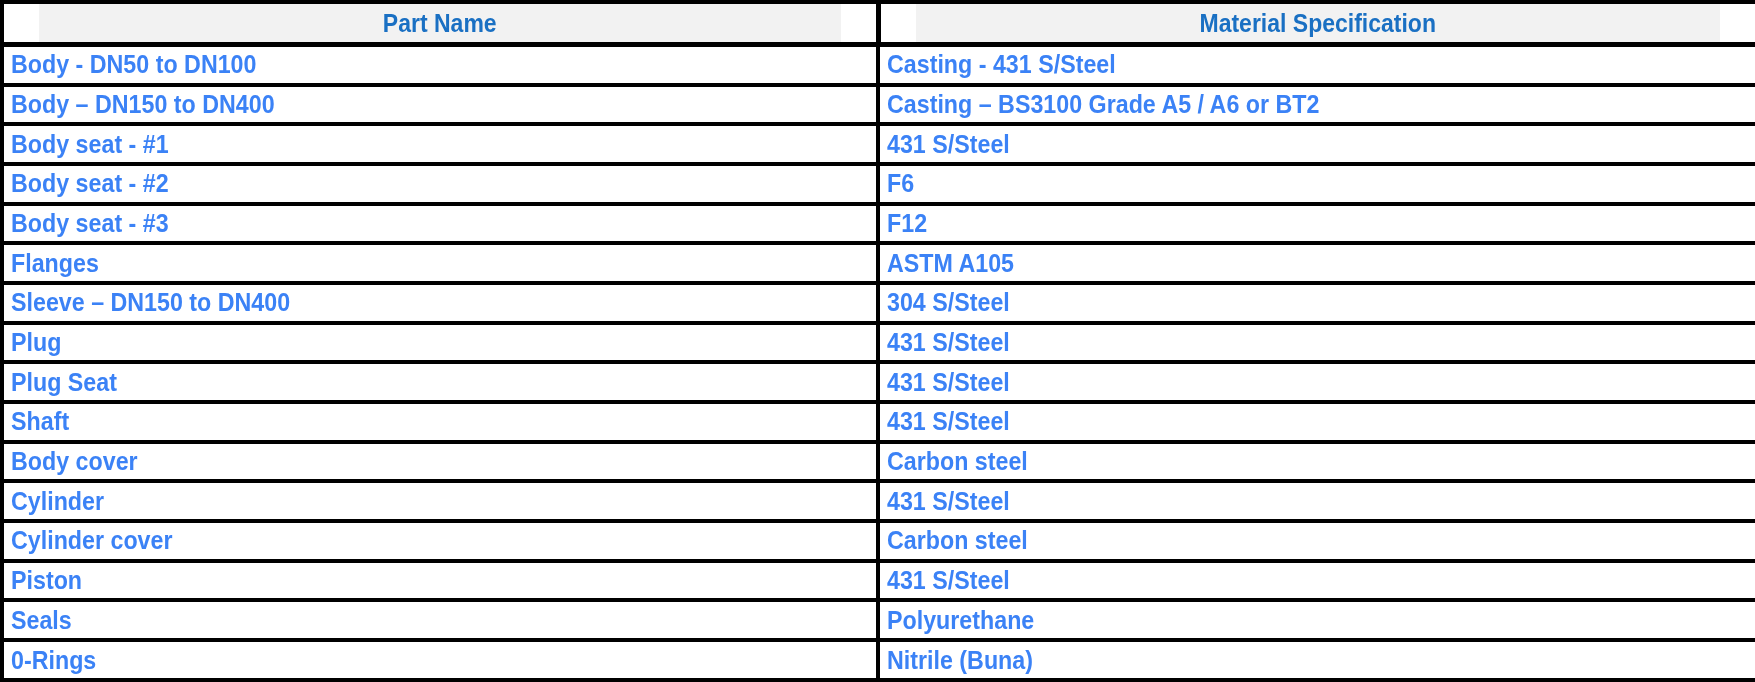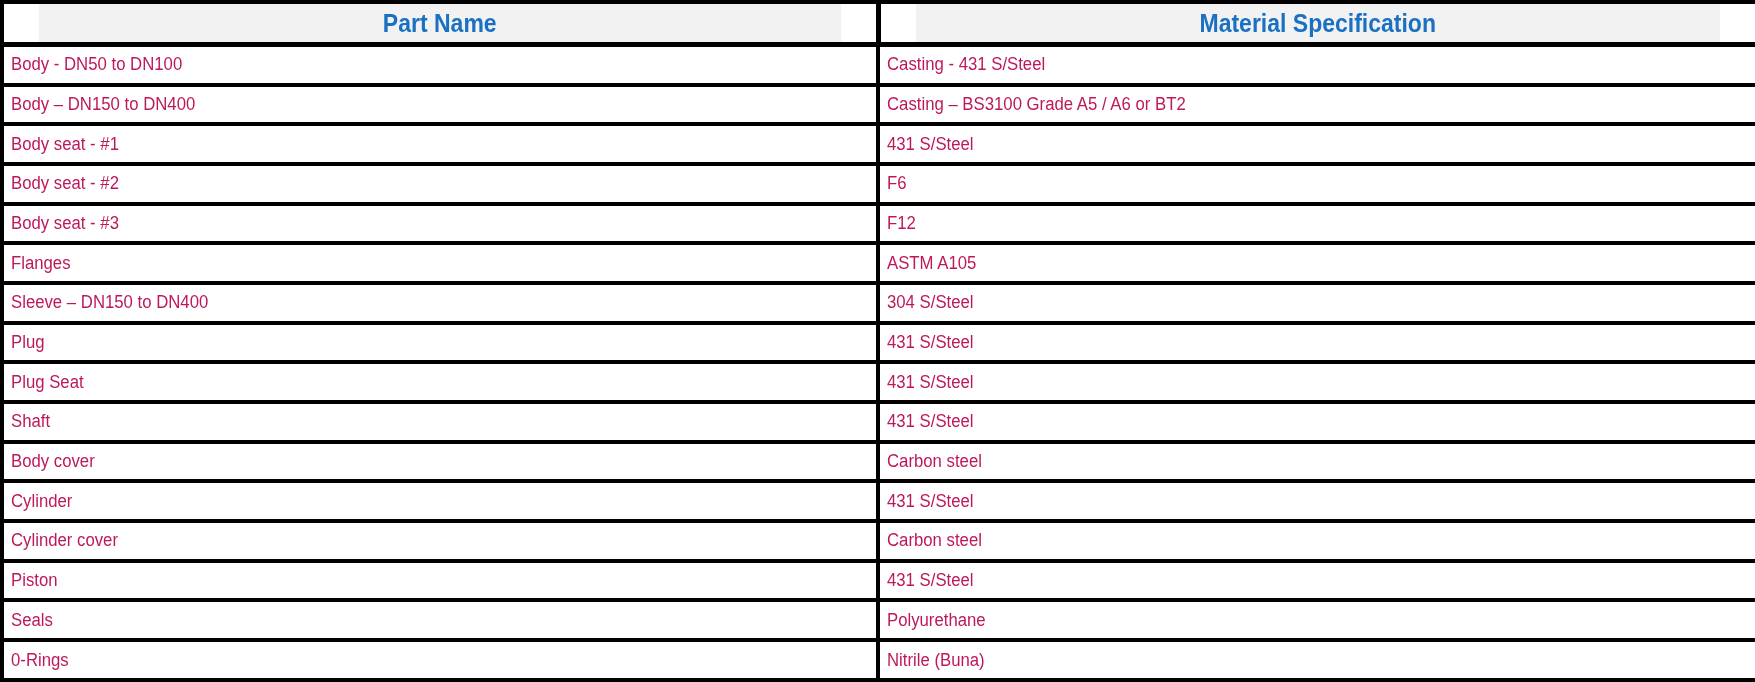--- a/index.html
+++ b/index.html
@@ -48,31 +48,31 @@
   thead th:last-child {
     border-right: none;
   }
 
   .hdr-inner {
     display: inline-block;
     transform: scaleX(1);
   }
 
   tbody td {
-    color: #be185d;
-    font-size: 18px;
+    color: #3b82f6;
+    font-size: 25px;
     height: 35px;
     line-height: 35px;
     padding: 0 0 0 7px;
     border-bottom: 4px solid #000000;
     border-right: 4px solid #000000;
     white-space: nowrap;
     overflow: hidden;
     vertical-align: middle;
-    font-weight: normal;
+    font-weight: bold;
   }
   tbody td:last-child {
     border-right: none;
   }
   tbody tr:last-child td {
     border-bottom: none;
   }
 
   .cell-text {
     display: inline-block;

